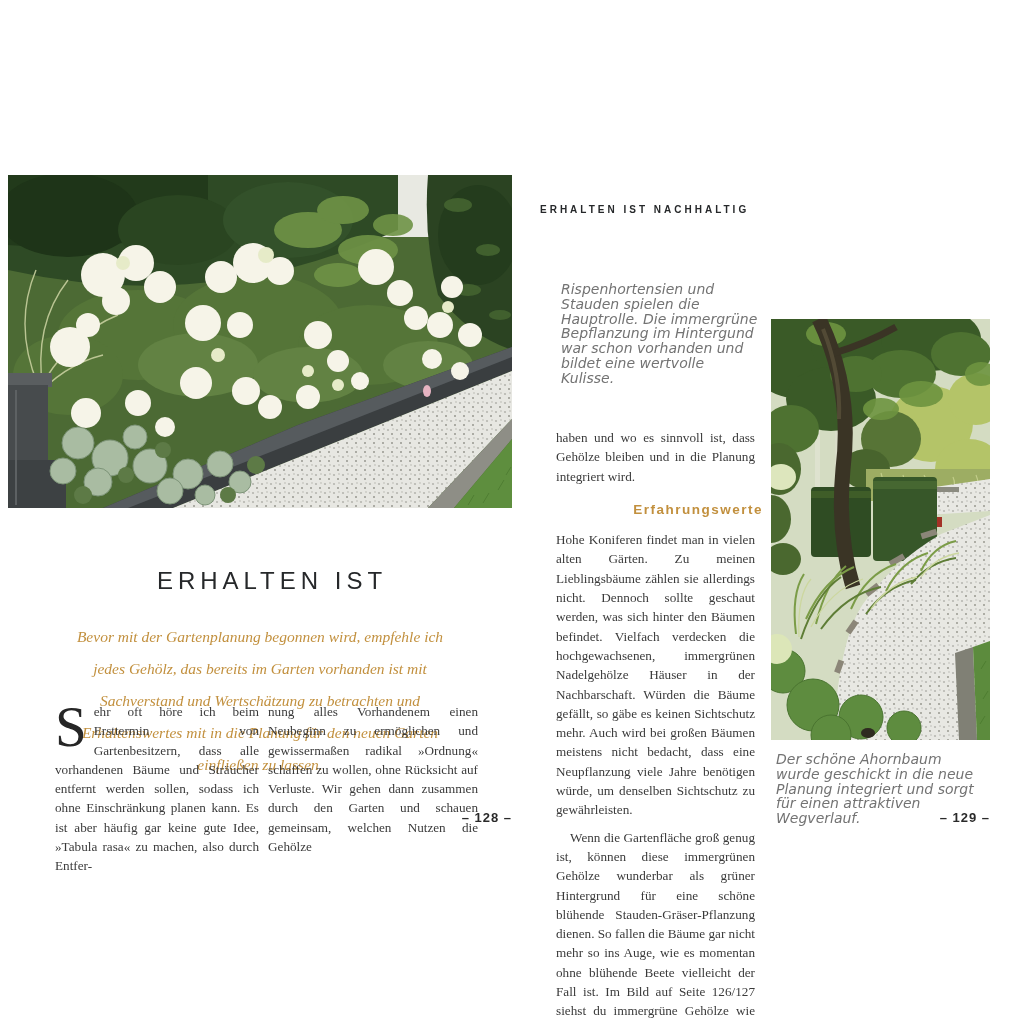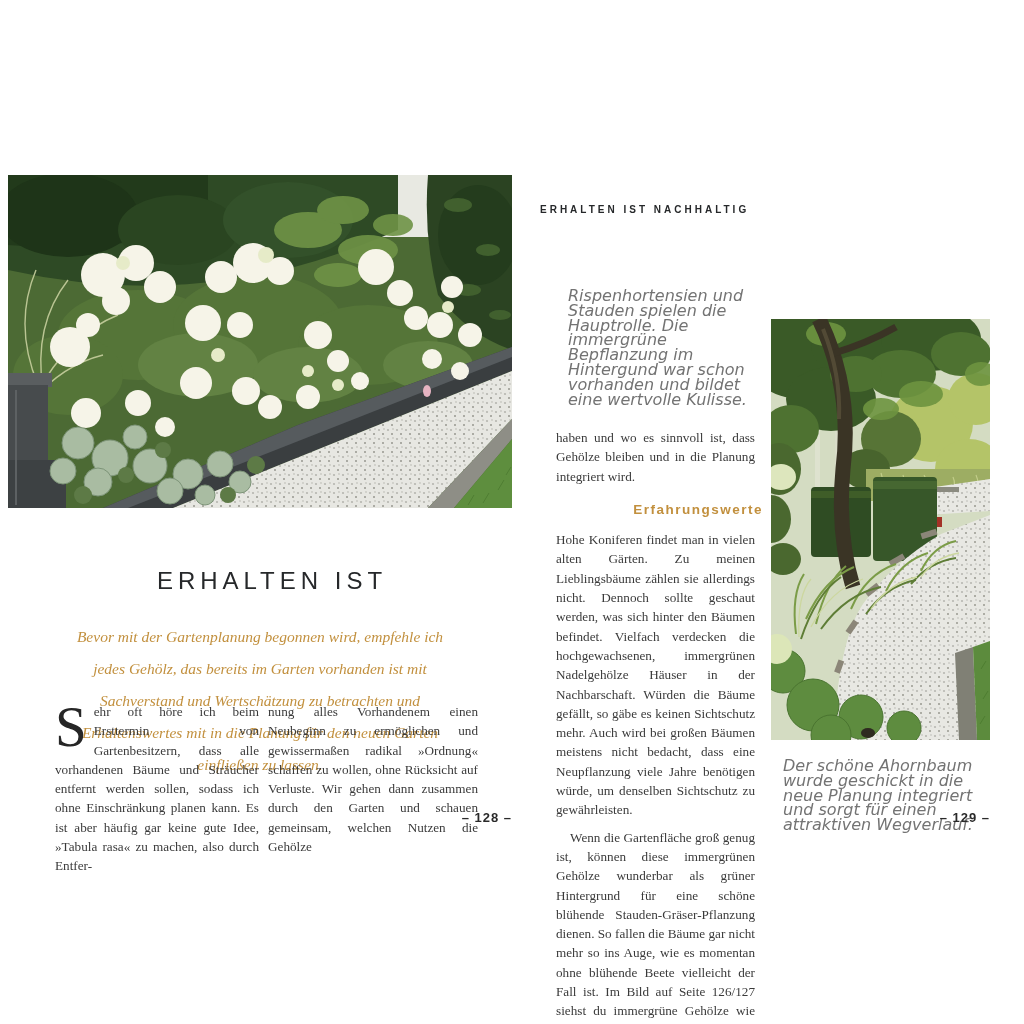--- a/index.html
+++ b/index.html
@@ -47,22 +47,22 @@
   .folio-left{left:8px;width:504px;}
   .folio-right{left:540px;width:450px;}
 
   
   .running-header{
     position:absolute;left:540px;top:204px;width:450px;margin:0;
     text-align:left;font-family:"Liberation Sans",sans-serif;
     font-size:10px;font-weight:700;letter-spacing:3px;color:#26282a;
   }
   .caption{
-    position:absolute;margin:12px;font-family:"DejaVu Sans",sans-serif;
-    font-style:italic;font-size:16px;line-height:14.8px;color:var(--caption);
+    position:absolute;margin:5px;font-family:"DejaVu Sans",sans-serif;
+    font-style:italic;font-size:14px;line-height:14.8px;color:var(--caption);
   }
   .caption-top{left:556px;top:277px;width:198px;}
   .caption-photo{left:771px;top:747px;width:208px;}
   .textcol{
     position:absolute;left:548px;top:420px;width:215px;
     font-size:13.2px;line-height:19.3px;text-align:justify;color:var(--body);
   }
   .textcol p{margin:8px;}
   .subheading{
     margin:14px 0 11px;text-align:right;

